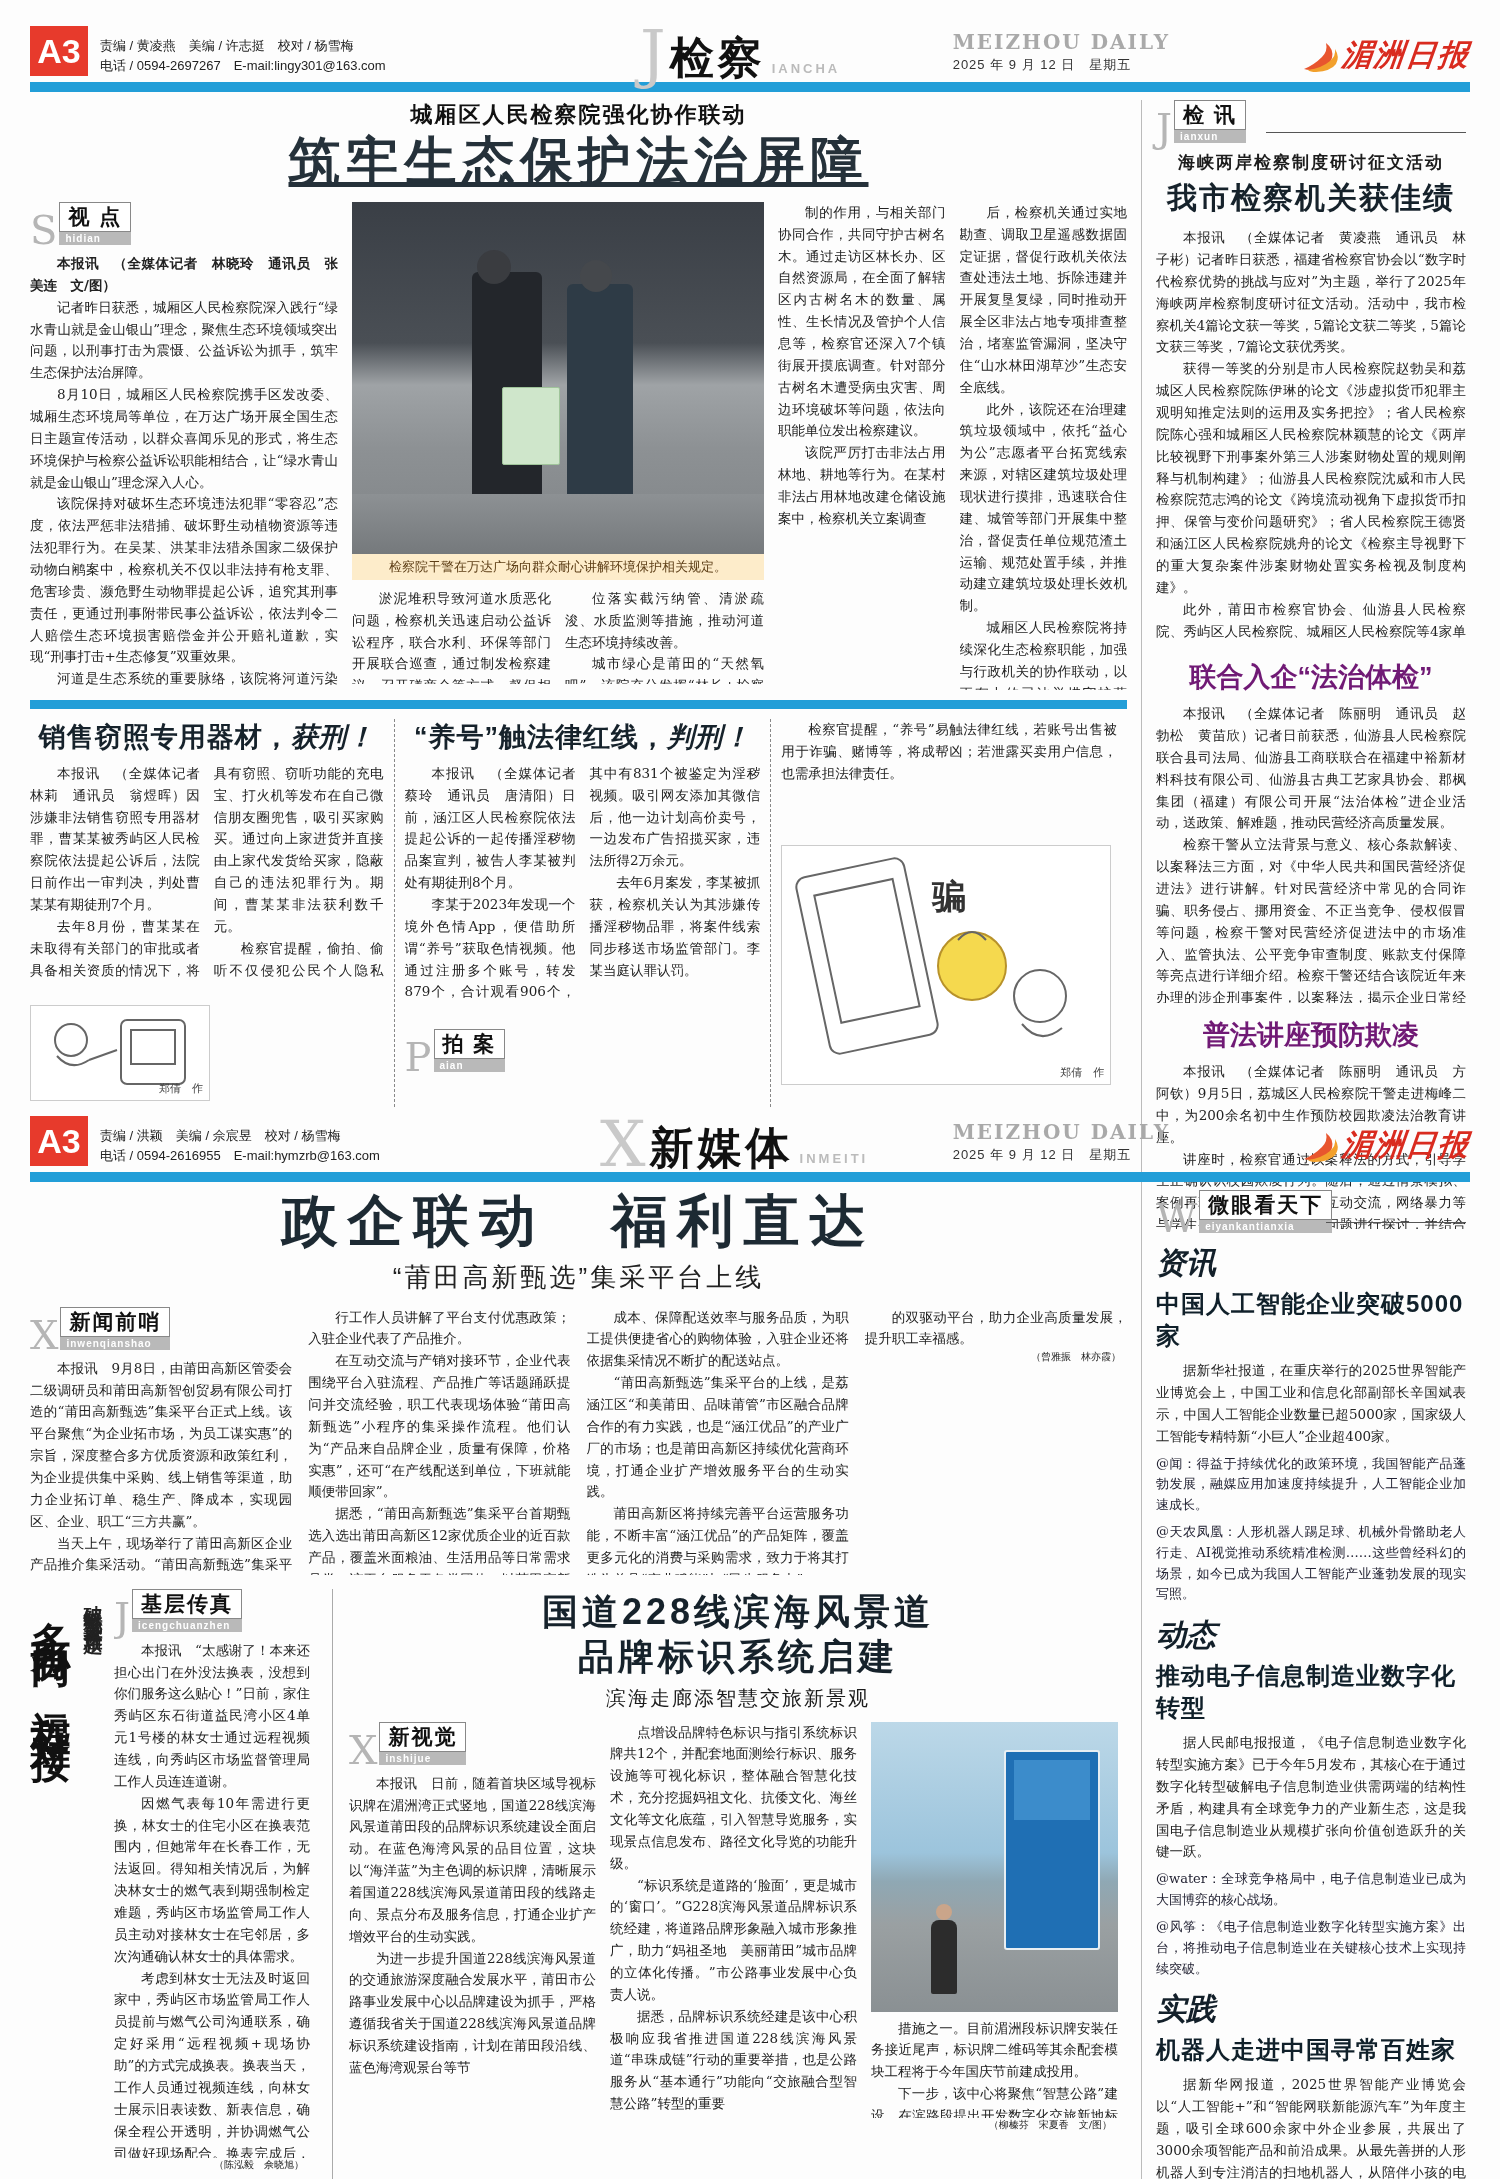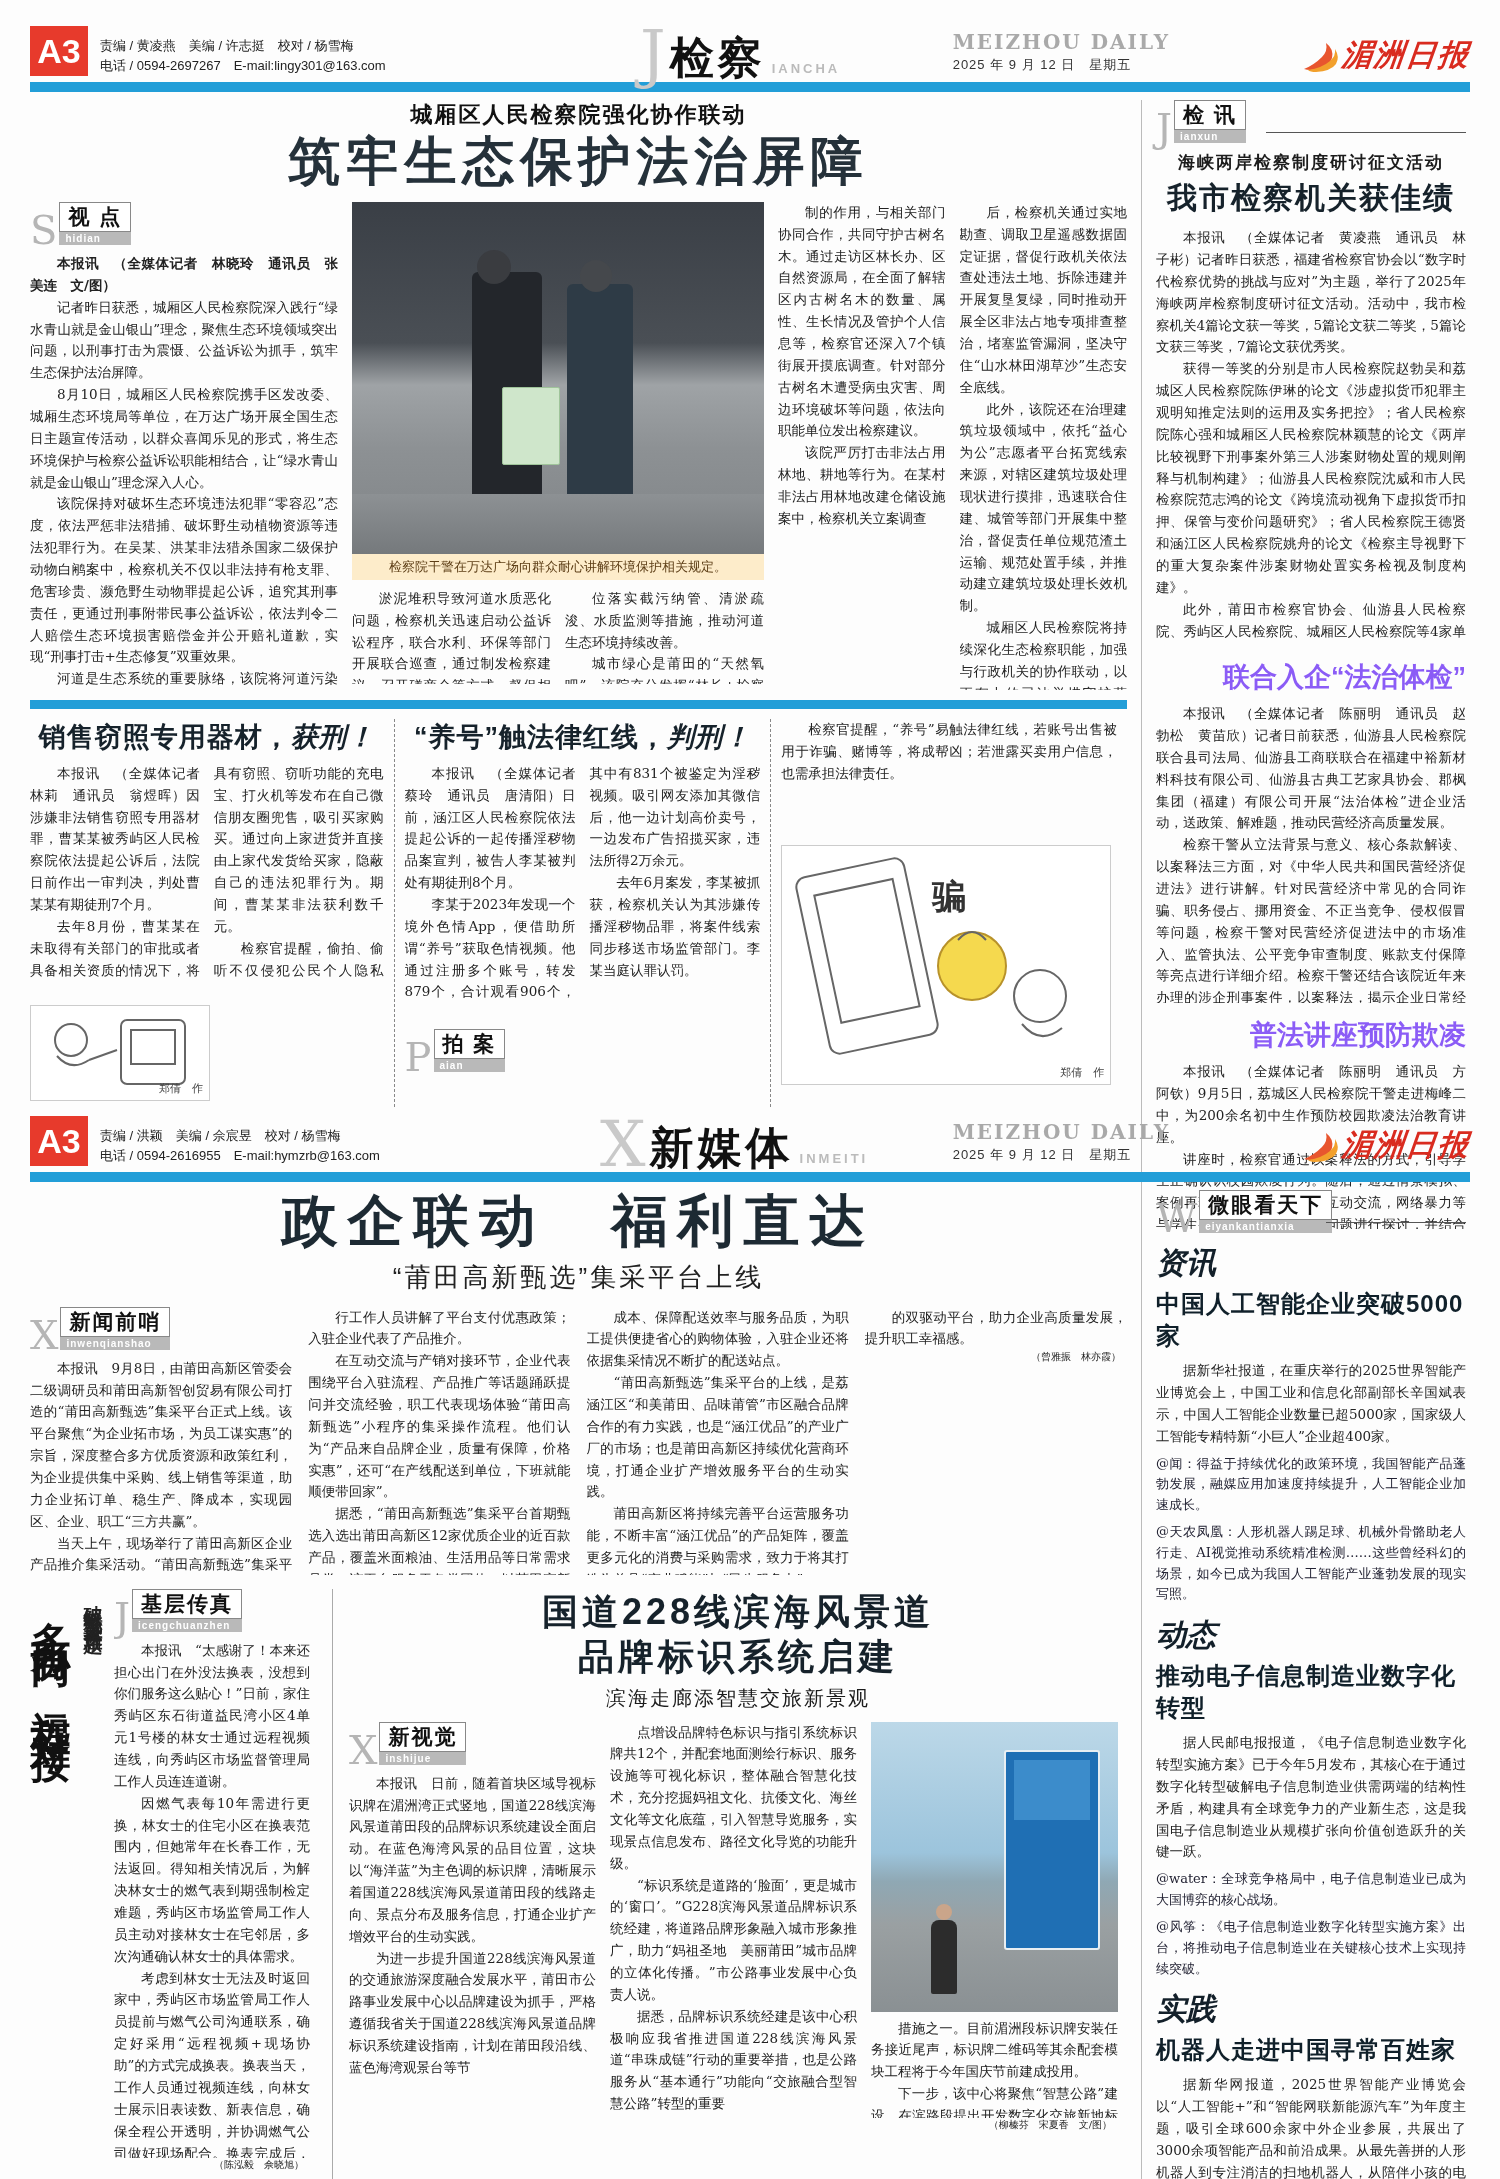--- a/index.html
+++ b/index.html
@@ -36,21 +36,21 @@
   .kbox .kpy{font:700 10px "Liberation Sans",sans-serif;color:#fff;background:var(--pybar);padding:1px 6px;letter-spacing:1px;}
   .byline{font-weight:700;}
   p.para{text-indent:2em;text-align:justify;font-size:13.5px;line-height:1.62;color:#222;}
   .authors{text-align:right;font-size:10px;padding-right:6px;}
   .cut{overflow:hidden;}
 
   
   .content1{display:flex;padding:8px 30px 0 30px;}
   .mainarea{width:1112px;padding-right:14px;border-right:1px solid #bbb;}
   .kicker{font:700 22px "Liberation Sans",sans-serif;text-align:center;letter-spacing:2px;color:#111;}
-  h1.bigtitle{font:900 52px/1.15 "Liberation Sans",sans-serif;color:var(--slate);text-align:center;letter-spacing:6px;margin:2px 0 10px 0;}
+  h1.bigtitle{font:900 52px/1.15 "Liberation Sans",sans-serif;color:var(--slate);text-align:center;letter-spacing:6px;margin:2px 0 10px 0;text-decoration:underline;}
   .bodygrid{display:flex;gap:14px;height:488px;overflow:hidden;}
   .colA{width:322px;}
   .photowrap{width:412px;display:flex;flex-direction:column;}
   .photo1{height:352px;position:relative;overflow:hidden;background:linear-gradient(180deg,#3a3f46 0%,#4a4f55 40%,#9fa3a6 52%,#8d9194 70%,#7f8386 100%);}
   .photo1 .person{position:absolute;border-radius:6px;}
   .figcap{background:var(--cap-bg);color:#5c3d15;font-size:13px;text-align:center;padding:4px 2px;}
   .underphoto{display:flex;gap:14px;margin-top:8px;}
   .underphoto .ucol{width:199px;overflow:hidden;height:96px;}
   .colB,.colC{width:175px;}
   .thinbar{height:9px;background:var(--blue);margin:10px 0 0 0;}
@@ -64,21 +64,21 @@
   h2.subtitle .it{font-style:italic;}
   .twocol{column-count:2;column-gap:14px;}
   .cartoon{border:1px solid #ccc;background:#fff;position:relative;margin-top:6px;}
   .cartoon .sig{position:absolute;right:6px;bottom:4px;font-size:11px;color:#444;}
   .paianbox{display:inline-flex;margin:4px 8px 2px 0;float:left;}
 
   
   .rightcol{width:324px;padding-left:14px;overflow:hidden;}
   .rc-kicker{font:700 17px "Liberation Sans",sans-serif;text-align:center;letter-spacing:2px;margin-top:6px;}
   h2.rc-title{font:900 30px "Liberation Sans",sans-serif;text-align:center;letter-spacing:2px;color:#16222b;margin:4px 0 8px 0;}
-  h2.rc-title2{font:900 27px "Liberation Sans",sans-serif;text-align:right;color:#8b5cf6;margin:14px 0 8px 0;}
+  h2.rc-title2{font:900 27px "Liberation Sans",sans-serif;text-align:center;color:#701a75;margin:14px 0 8px 0;}
   .kbox .krule{position:absolute;left:110px;right:0;bottom:10px;border-bottom:1px solid #555;}
 
   
   .content2{display:flex;padding:8px 30px 0 30px;}
   .mainarea2{width:1112px;padding-right:14px;border-right:1px solid #bbb;}
   h1.bigtitle2{font:900 56px/1.1 "Liberation Sans",sans-serif;color:#1d2a33;text-align:center;letter-spacing:10px;}
   .deck{font:400 26px "Liberation Sans",sans-serif;text-align:center;letter-spacing:3px;margin:8px 0 12px 0;color:#222;}
   .qianshao{display:flex;gap:16px;height:268px;overflow:hidden;}
   .qs-col{flex:1;}
   .lowrow{display:flex;margin-top:14px;height:610px;overflow:hidden;}

